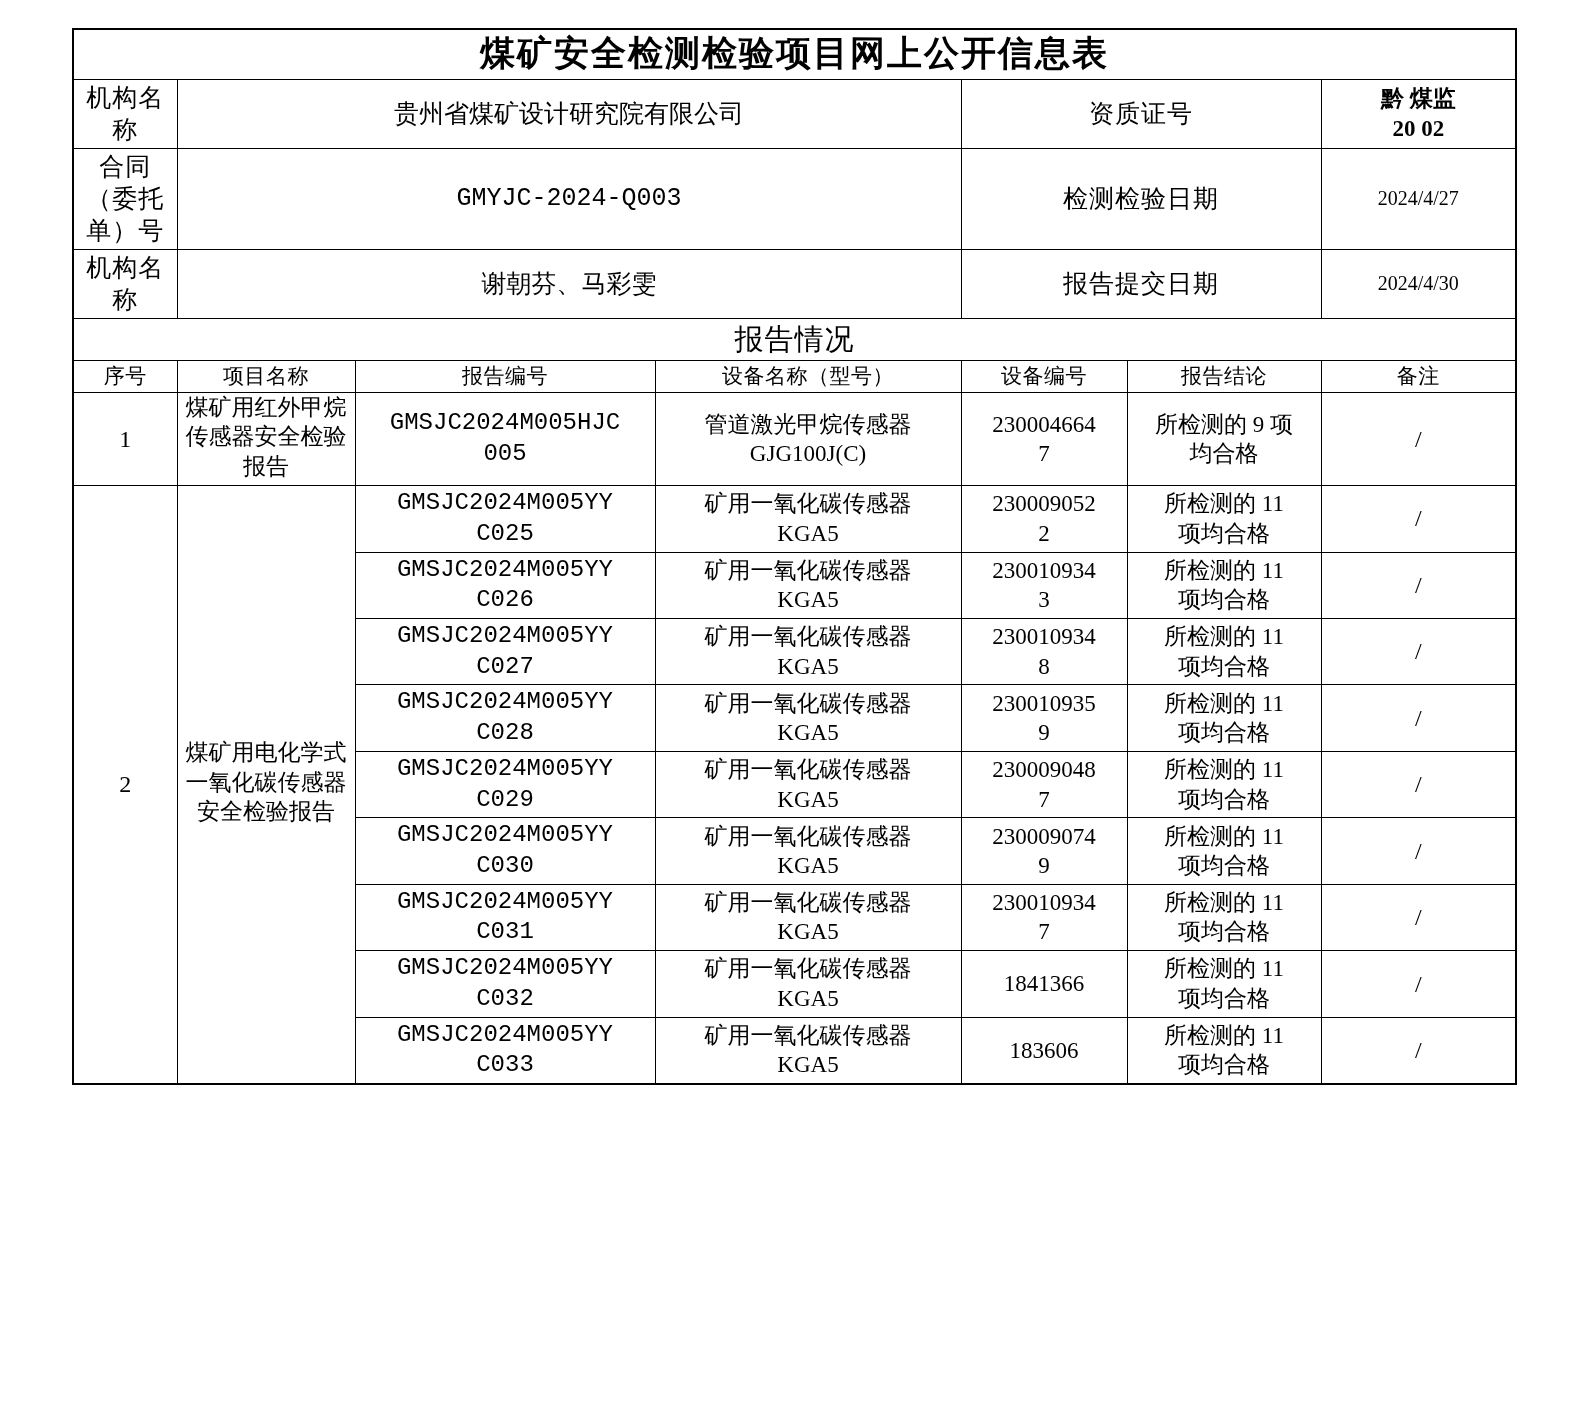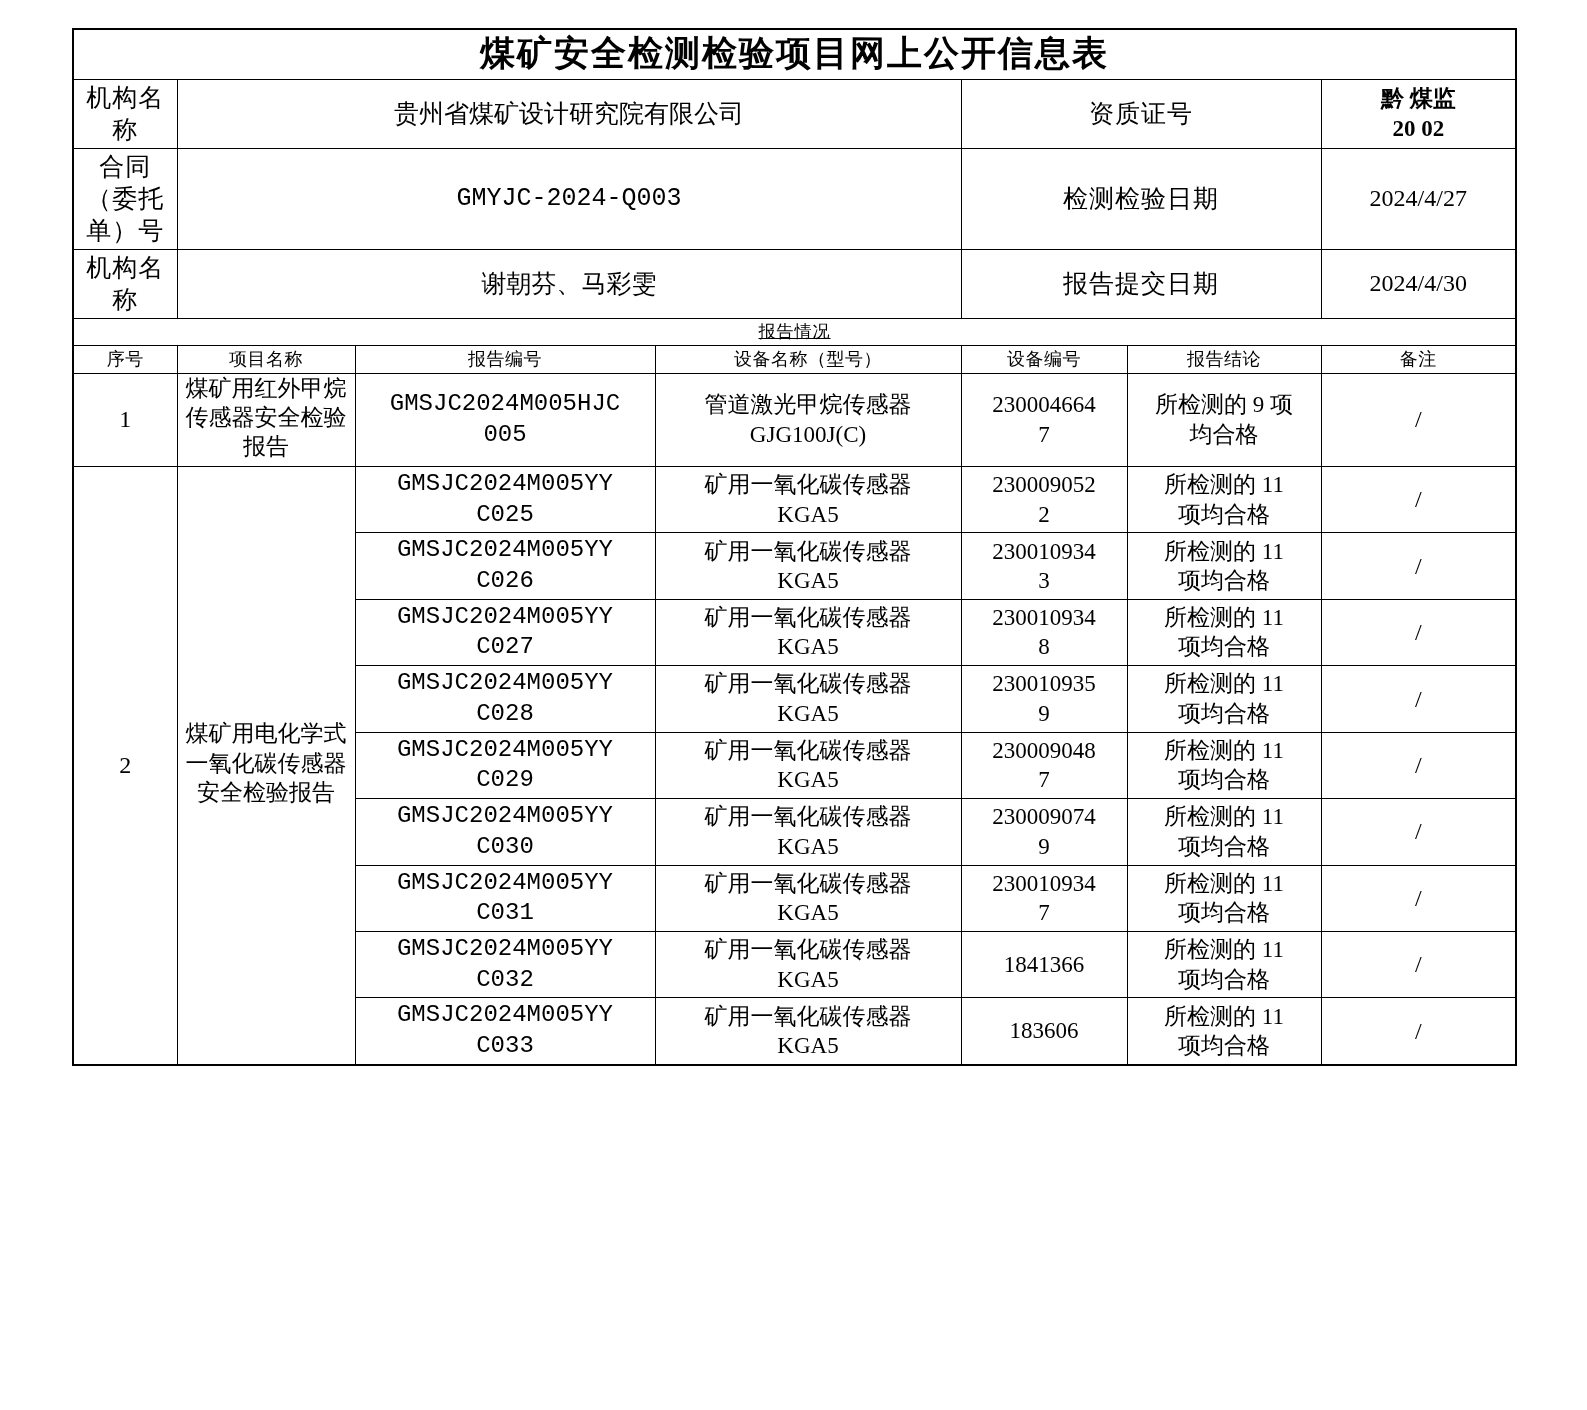--- a/index.html
+++ b/index.html
@@ -53,30 +53,29 @@
     letter-spacing: 0px;
     margin-top: 20px;
   }
   .cert-cell {
     font-size: 23px;
     font-weight: bold;
     line-height: 1.32;
     padding: 6px 4px;
   }
   .date-cell {
-    font-size: 24px;
+    font-size: 20px;
   }
   .section-cell {
-    font-size: 17px;
+    font-size: 29px;
     letter-spacing: 1px;
     padding: 8px 0 9px 0;
-    text-decoration: underline;
   }
   .col-head {
-    font-size: 18px;
+    font-size: 21px;
     padding: 9px 2px 10px 2px;
     letter-spacing: 0.5px;
   }
   .cell-idx {
     font-size: 24px;
   }
   .cell-proj {
     font-size: 23px;
     line-height: 1.35;
     padding: 4px 6px;

